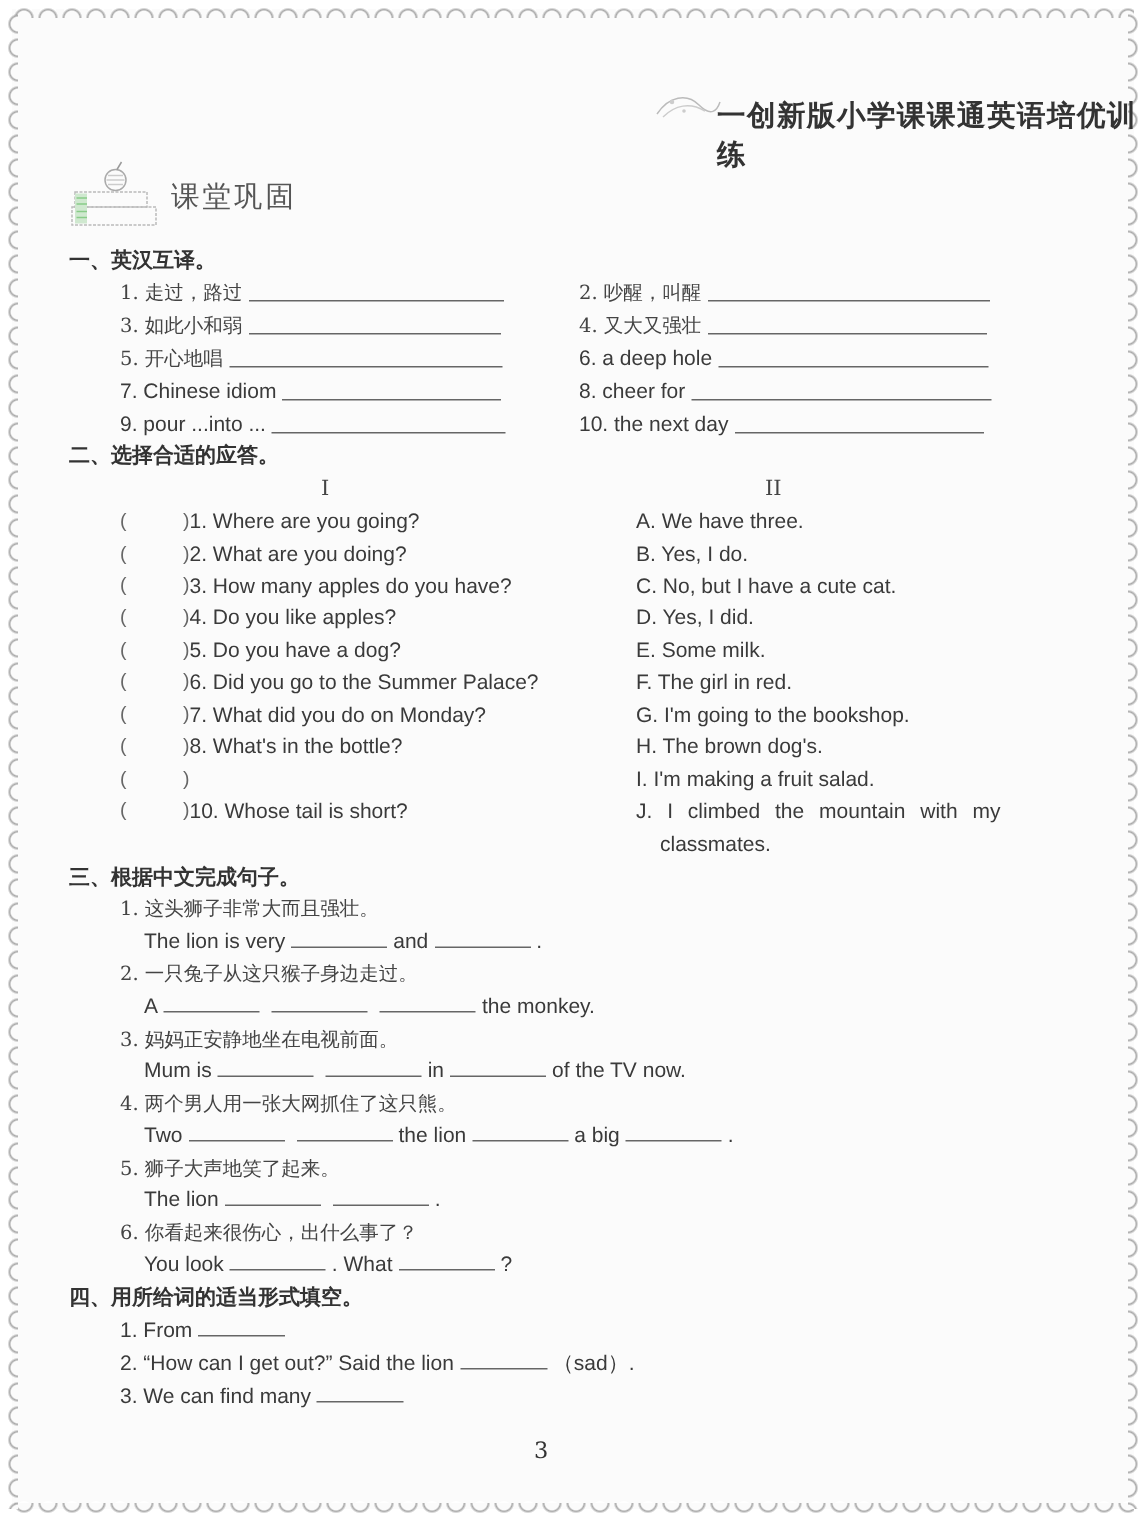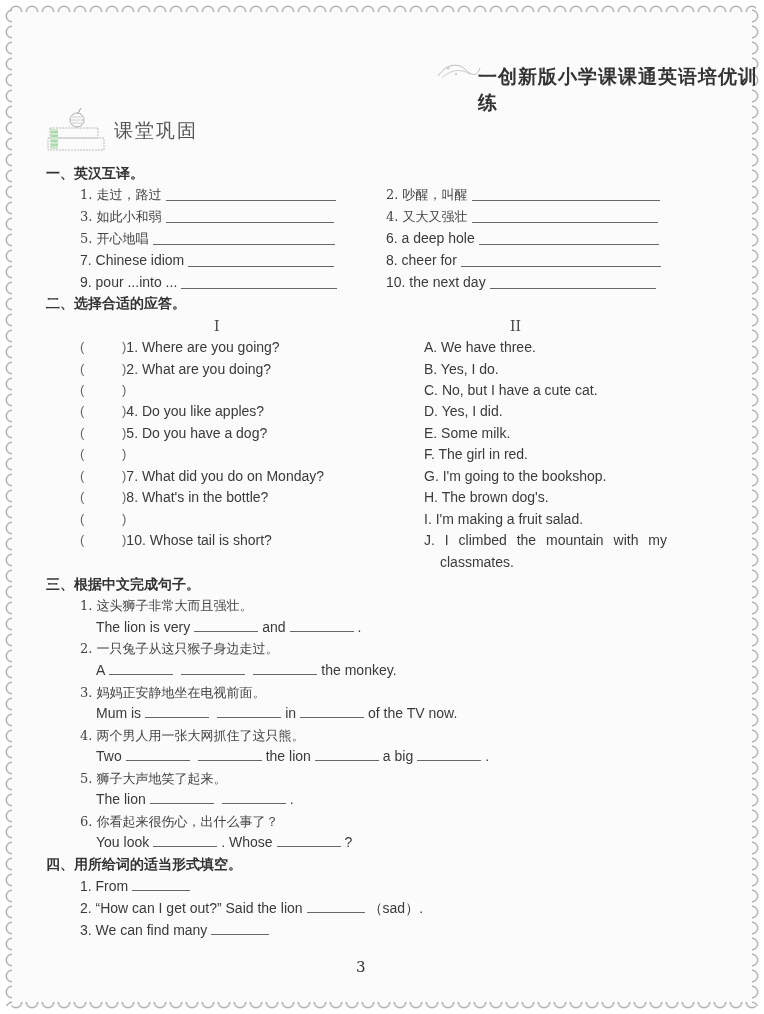--- a/index.html
+++ b/index.html
@@ -145,34 +145,36 @@
     <span>1. Where are you going?</span>
 </div>
 <div class="row" style="left:80px; top:361px">
   <span class="paren">(</span>
     <span class="paren-close">)</span>
     <span>2. What are you doing?</span>
 </div>
 <div class="row" style="left:80px; top:382px">
   <span class="paren">(</span>
     <span class="paren-close">)</span>
+    <span>3. How many apples do you have?</span>
 </div>
 <div class="row" style="left:80px; top:403px">
   <span class="paren">(</span>
     <span class="paren-close">)</span>
     <span>4. Do you like apples?</span>
 </div>
 <div class="row" style="left:80px; top:425px">
   <span class="paren">(</span>
     <span class="paren-close">)</span>
     <span>5. Do you have a dog?</span>
 </div>
 <div class="row" style="left:80px; top:446px">
   <span class="paren">(</span>
     <span class="paren-close">)</span>
+    <span>6. Did you go to the Summer Palace?</span>
 </div>
 <div class="row" style="left:80px; top:468px">
   <span class="paren">(</span>
     <span class="paren-close">)</span>
     <span>7. What did you do on Monday?</span>
 </div>
 <div class="row" style="left:80px; top:489px">
   <span class="paren">(</span>
     <span class="paren-close">)</span>
     <span>8. What's in the bottle?</span>
@@ -246,21 +248,21 @@
   <span>The lion</span>
     <span class="blank"></span>
     <span class="blank"></span>
     <span>.</span>
 </div>
 
 <div class="row cn" style="left:80px; top:813px">6. 你看起来很伤心，出什么事了？</div>
 <div class="row" style="left:96px; top:834px">
   <span>You look</span>
     <span class="blank"></span>
-    <span>. Whose</span>
+    <span>. What</span>
     <span class="blank"></span>
     <span>?</span>
 </div>
 
 <div class="sec-title" style="top:856px">四、用所给词的适当形式填空。</div>
 
 <div class="row" style="left:80px; top:878px">
   <span>1. From</span>
     <span class="blank short"></span>
 </div>

